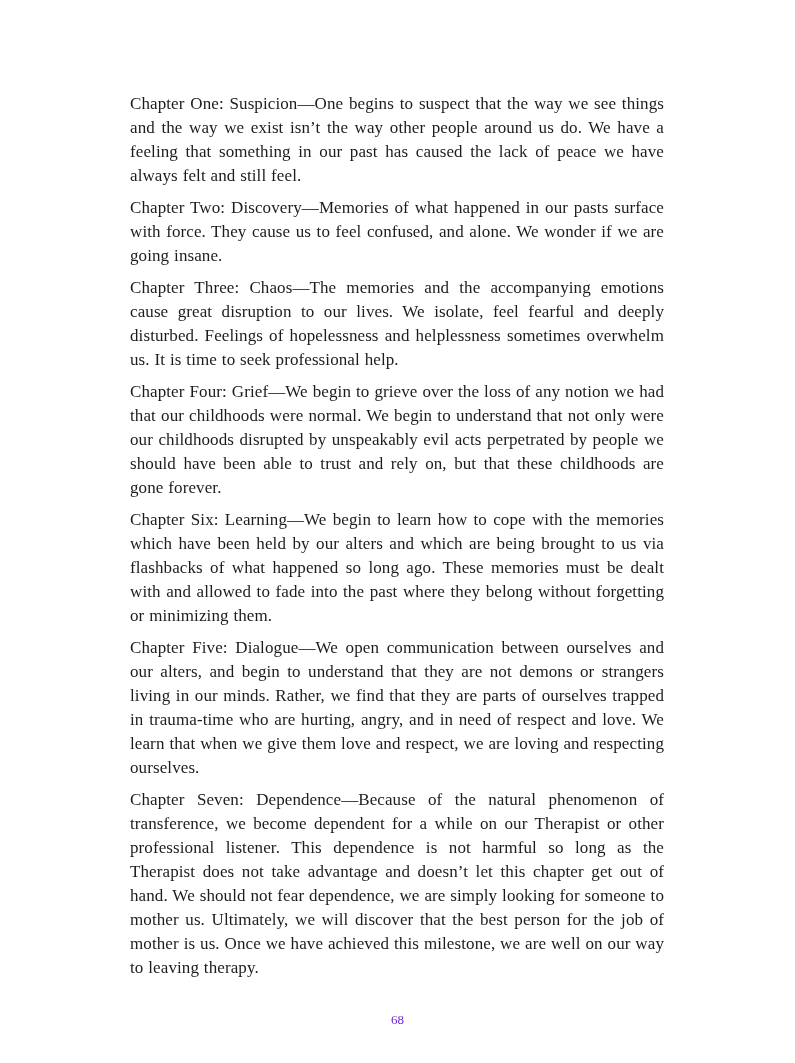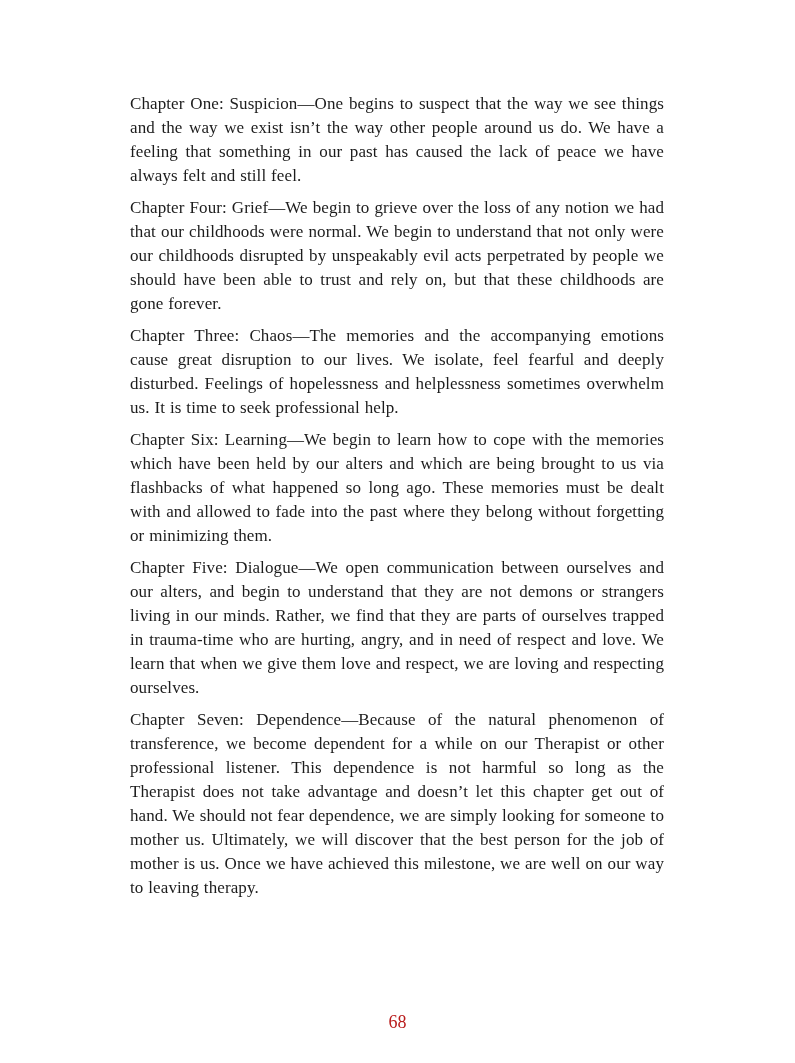--- a/index.html
+++ b/index.html
@@ -30,31 +30,32 @@
     line-height: 24px;
     letter-spacing: 0.1px;
     word-spacing: 0.5px;
   }
   .footer {
     position: absolute;
     left: 0;
     top: 1012px;
     width: 100%;
     text-align: center;
-    font-size: 18px;
-    color: #b91c1c;
+    font-size: 13px;
+    color: #6d28d9;
     font-family: "Liberation Serif", serif;
   }
 </style>
 </head>
 <body>
 
 <div class="page">
   <div class="content">
     <p>Chapter One: Suspicion—One begins to suspect that the way we see things and the way we exist isn’t the way other people around us do. We have a feeling that something in our past has caused the lack of peace we have always felt and still feel.</p>
+    <p>Chapter Two: Discovery—Memories of what happened in our pasts surface with force. They cause us to feel confused, and alone. We wonder if we are going insane.</p>
+    <p>Chapter Three: Chaos—The memories and the accompanying emotions cause great disruption to our lives. We isolate, feel fearful and deeply disturbed. Feelings of hopelessness and helplessness sometimes overwhelm us. It is time to seek professional help.</p>
     <p>Chapter Four: Grief—We begin to grieve over the loss of any notion we had that our childhoods were normal. We begin to understand that not only were our childhoods disrupted by unspeakably evil acts perpetrated by people we should have been able to trust and rely on, but that these childhoods are gone forever.</p>
-    <p>Chapter Three: Chaos—The memories and the accompanying emotions cause great disruption to our lives. We isolate, feel fearful and deeply disturbed. Feelings of hopelessness and helplessness sometimes overwhelm us. It is time to seek professional help.</p>
     <p>Chapter Six: Learning—We begin to learn how to cope with the memories which have been held by our alters and which are being brought to us via flashbacks of what happened so long ago. These memories must be dealt with and allowed to fade into the past where they belong without forgetting or minimizing them.</p>
     <p>Chapter Five: Dialogue—We open communication between ourselves and our alters, and begin to understand that they are not demons or strangers living in our minds. Rather, we find that they are parts of ourselves trapped in trauma-time who are hurting, angry, and in need of respect and love. We learn that when we give them love and respect, we are loving and respecting ourselves.</p>
     <p>Chapter Seven: Dependence—Because of the natural phenomenon of transference, we become dependent for a while on our Therapist or other professional listener. This dependence is not harmful so long as the Therapist does not take advantage and doesn’t let this chapter get out of hand. We should not fear dependence, we are simply looking for someone to mother us. Ultimately, we will discover that the best person for the job of mother is us. Once we have achieved this milestone, we are well on our way to leaving therapy.</p>
   </div>
   <div class="footer">68</div>
 </div>
 
 </body></html>

